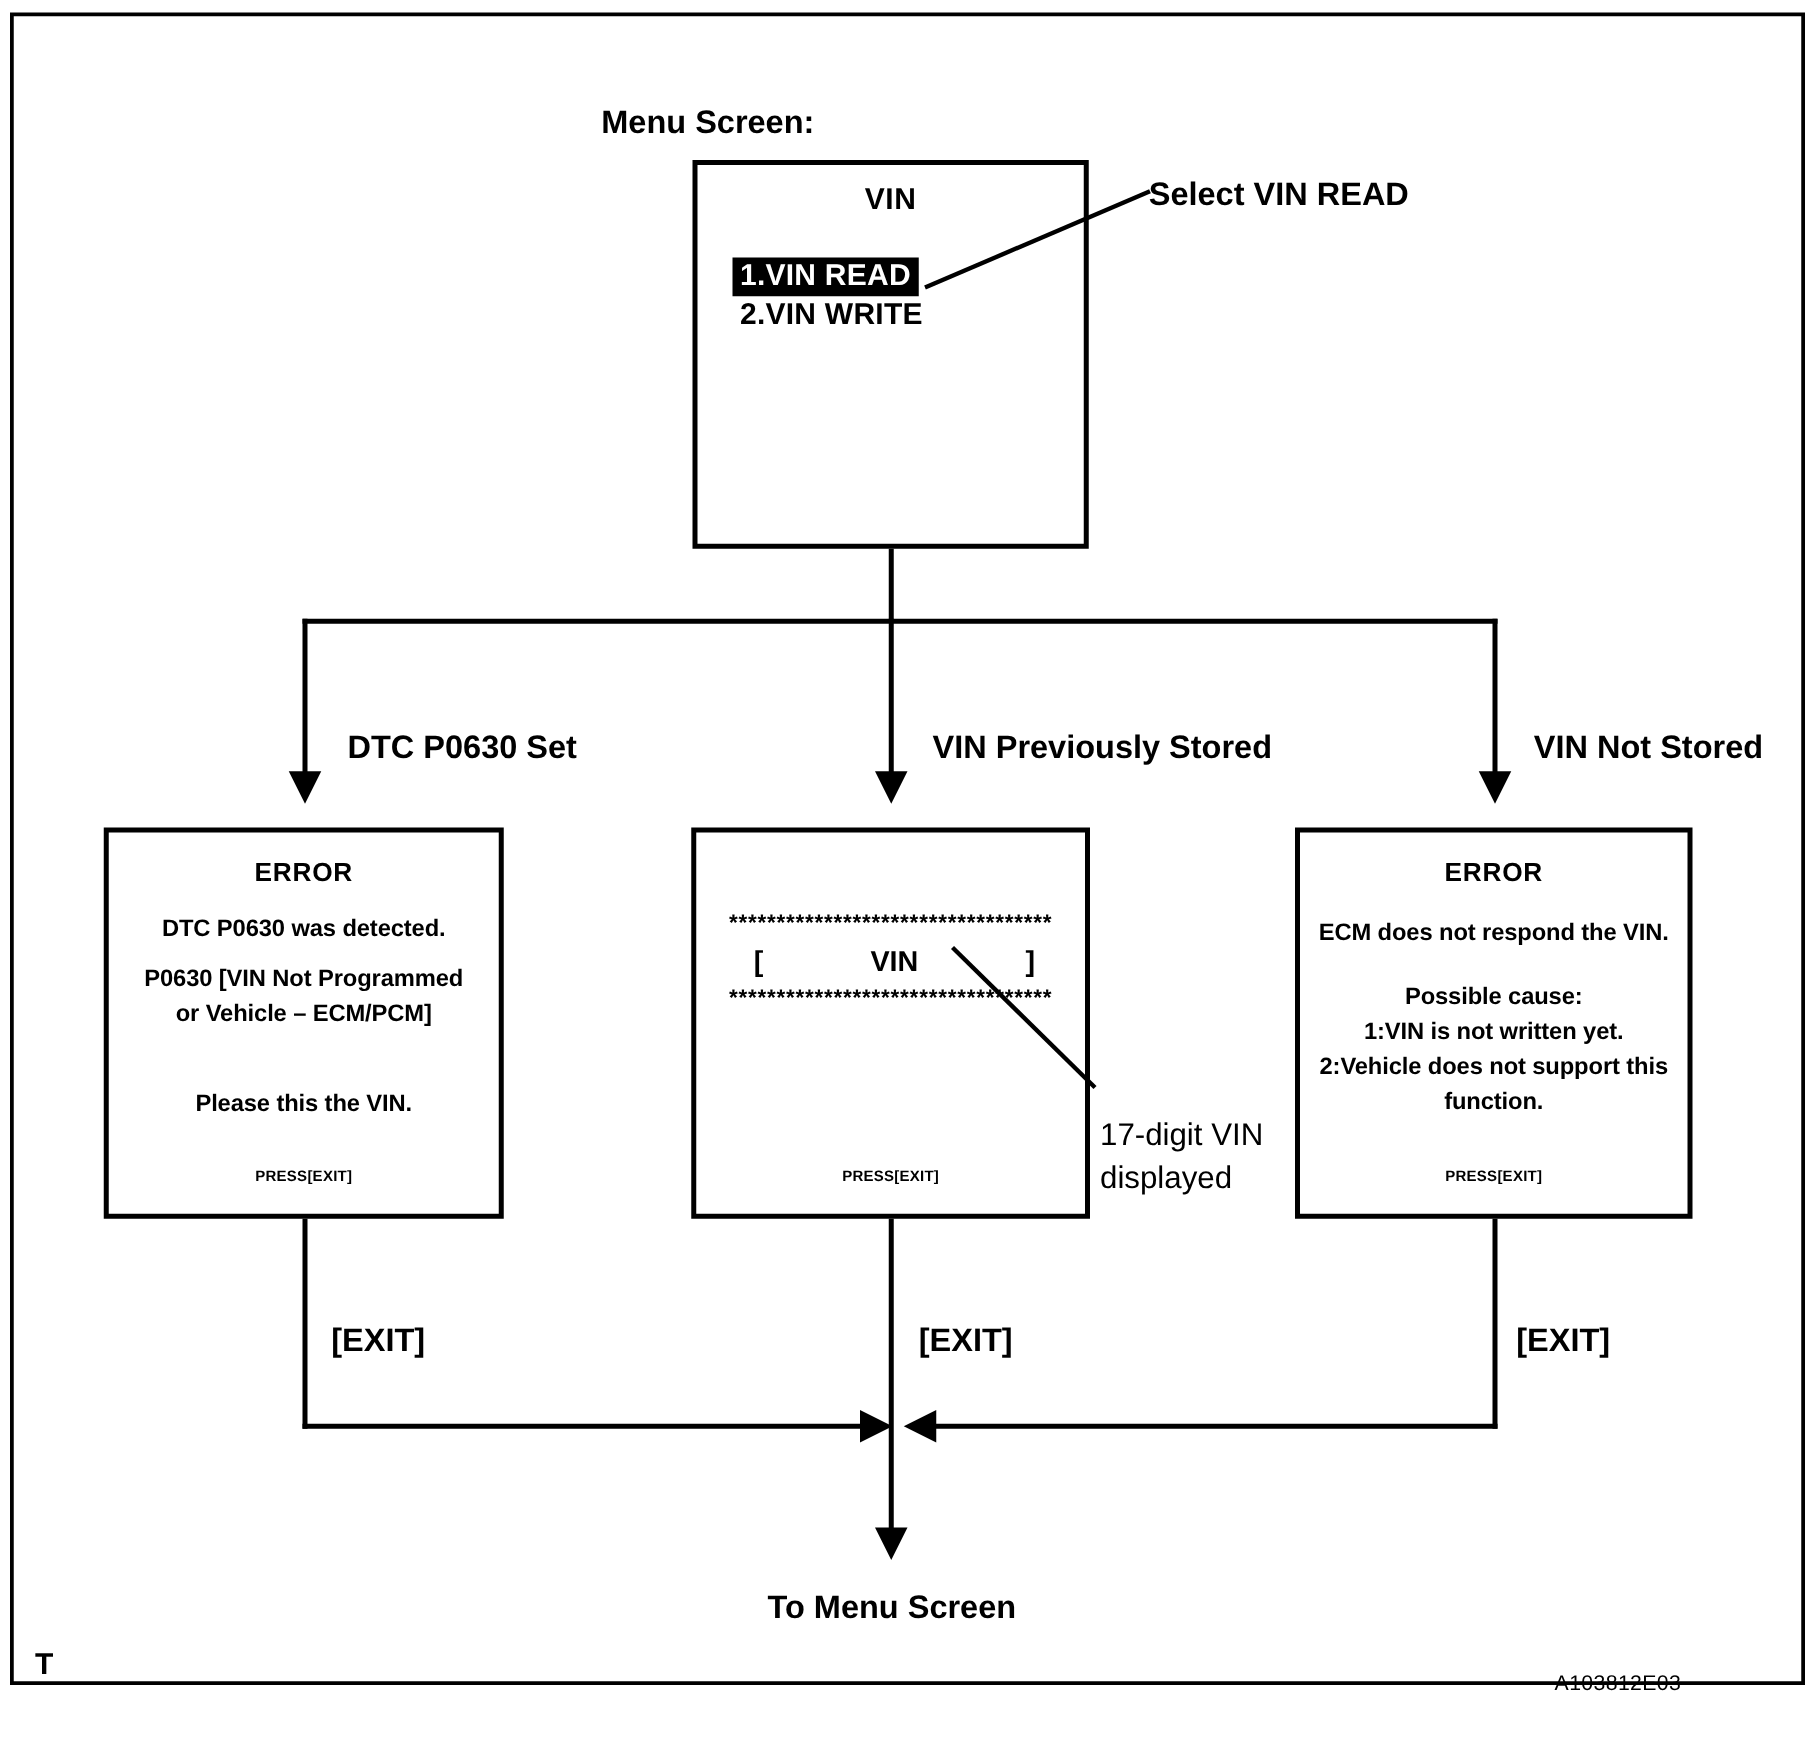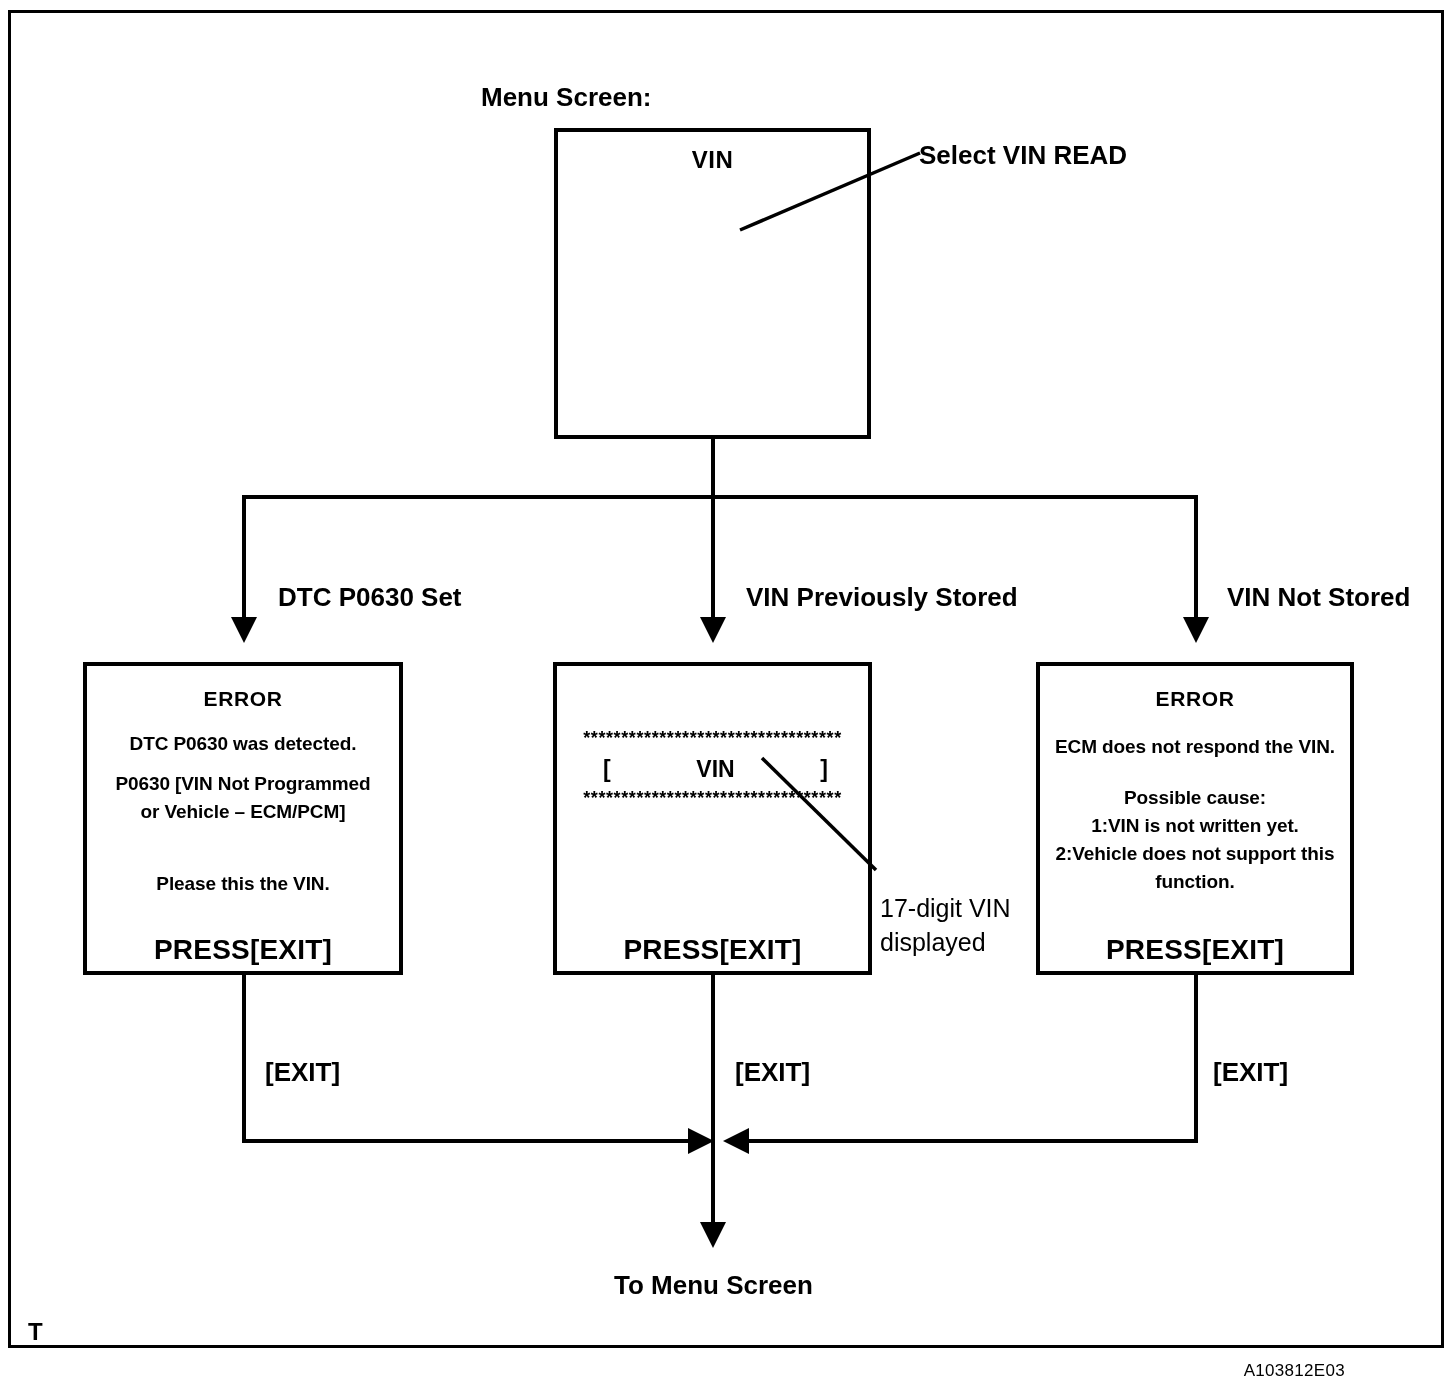--- a/index.html
+++ b/index.html
@@ -50,21 +50,20 @@
   .corner-t {
     font-family: "Liberation Sans", sans-serif;
     font-weight: 700;
     font-size: 24px;
   }
   .fig-id {
     font-family: "Liberation Sans", sans-serif;
     font-weight: 400;
     font-size: 17px;
     letter-spacing: 0.3px;
-    margin-top: 24px;
   }
   
   .screen-box {
     position: absolute;
     border: 4px solid #000;
     box-sizing: border-box;
     background: #fff;
   }
   .screen-inner {
     position: absolute;
@@ -114,21 +113,21 @@
     color: #000;
     font-size: 19px;
     letter-spacing: -0.1px;
     white-space: nowrap;
   }
   .box-line.heading {
     font-size: 21px;
     letter-spacing: 0.6px;
   }
   .box-line.press {
-    font-size: 28px;
+    font-size: 12px;
     letter-spacing: 0.2px;
   }
   
   .star-row {
     position: absolute;
     left: 0; right: 0;
     text-align: center;
     font-family: "Liberation Sans", sans-serif;
     font-weight: 700;
     font-size: 18px;
@@ -194,20 +193,28 @@
   <div class="outer-frame"></div>
 
   <div class="txt corner-t" style="left:28px; top:1318px;">T</div>
 
   <div class="txt fig-id" style="left:1345px; top:1337px; transform:translateX(-100%);">A103812E03</div>
 
   <div class="txt label-plain" style="left:481px; top:83px;">Menu Screen:</div>
 
   <div class="screen-box" style="left:554px; top:128px; width:317px; height:311px;">
     <div class="screen-inner menu-title">VIN</div>
+    <div class="menu-list">
+      <div>
+        <span class="menu-item selected">1.VIN READ</span>
+      </div>
+      <div>
+        <span class="menu-item plain">2.VIN WRITE</span>
+      </div>
+    </div>
   </div>
 
   <svg class="leader" style="left:740px; top:150px; width:190px; height:85px;" viewBox="0 0 190 85">
     <line x1="0" y1="80" x2="180" y2="3"></line>
   </svg>
   <div class="txt label-plain" style="left:919px; top:141px;">Select VIN READ</div>
 
   <div class="vline" style="left:711px; top:439px; height:58px;"></div>
 
   <div class="hline" style="left:242px; top:495px; width:956px;"></div>

